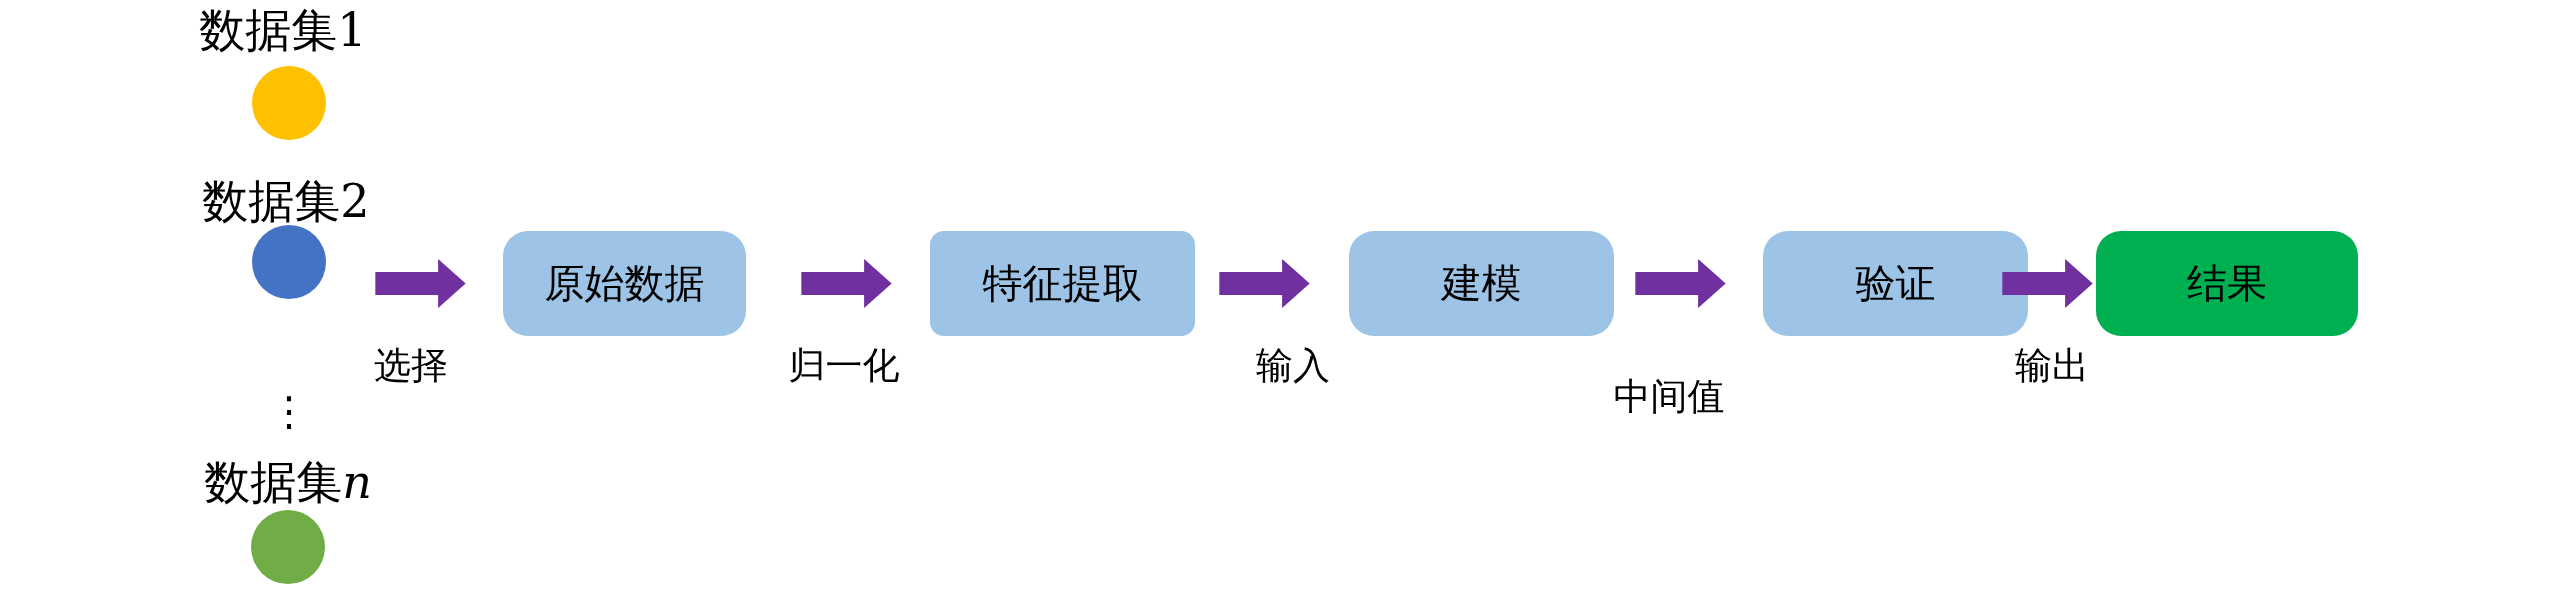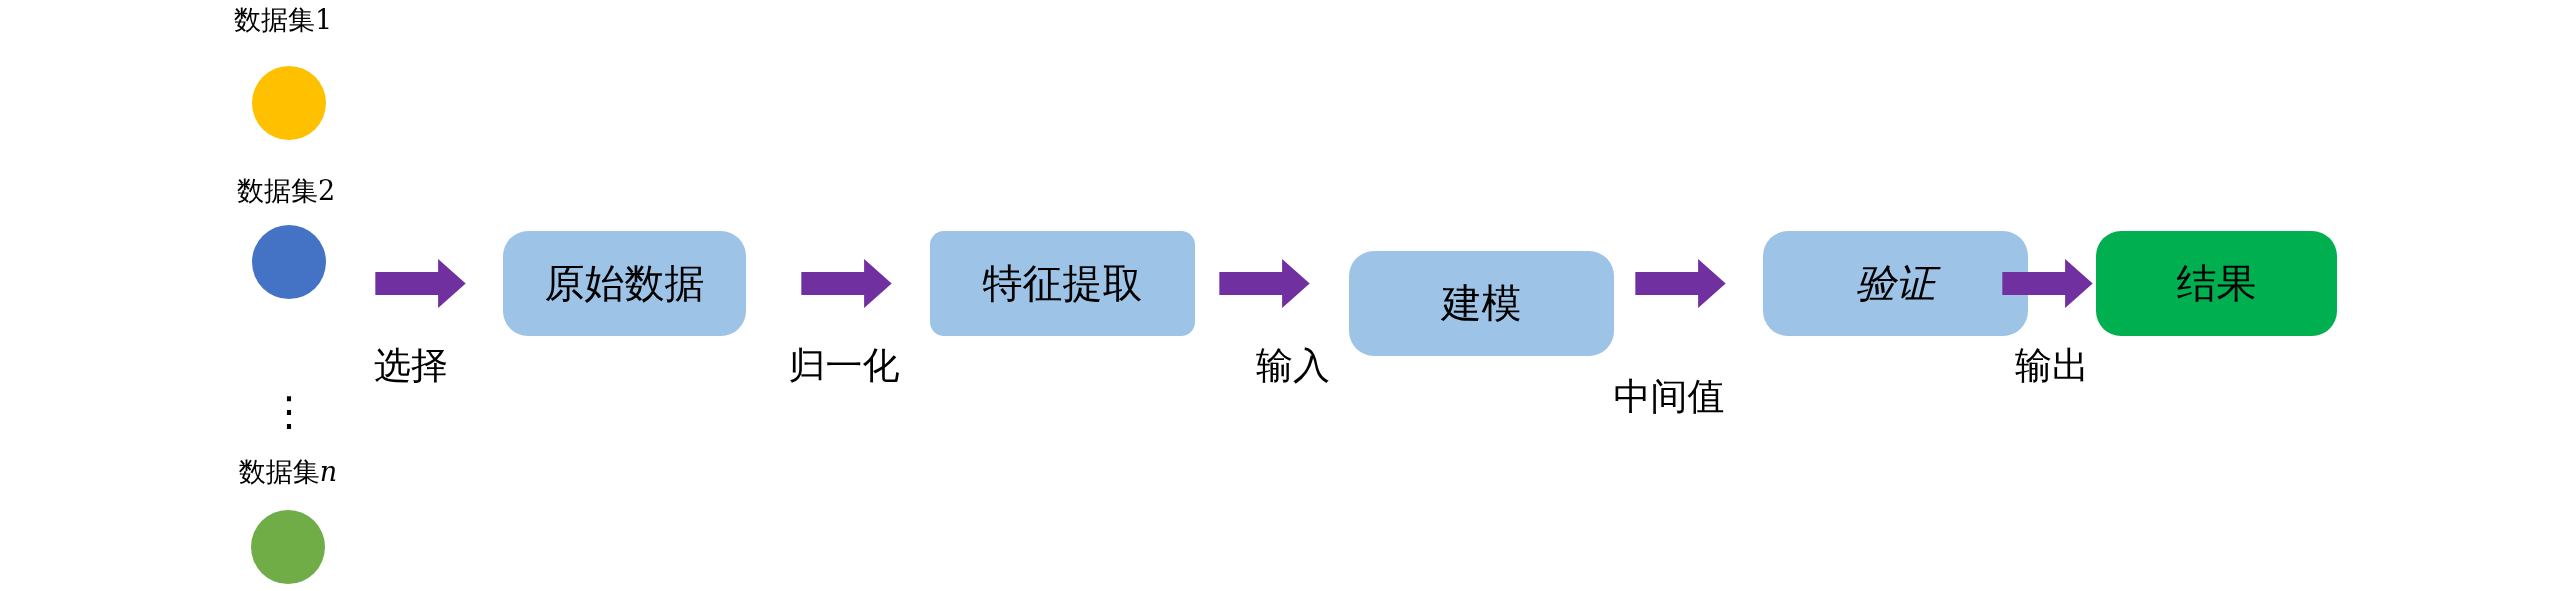--- a/index.html
+++ b/index.html
@@ -9,21 +9,21 @@
     height: 591px;
     background: #ffffff;
     font-family: "DejaVu Serif", "Liberation Serif", serif;
     color: #000000;
     overflow: hidden;
   }
   
   .ds-label {
     position: absolute;
     transform: translateX(-50%);
-    font-size: 27px;
+    font-size: 46px;
     line-height: 1.1;
     white-space: nowrap;
   }
   .math-var { font-style: italic; font-family: "DejaVu Serif", serif; }
   .circle {
     position: absolute;
     width: 74px;
     height: 74px;
     border-radius: 50%;
   }
@@ -50,22 +50,22 @@
     border-radius: 25px;
     display: flex;
     align-items: center;
     justify-content: center;
     font-size: 40px;
     white-space: nowrap;
   }
   .n1 { left: 503px;  width: 243px; }
   .n2 { left: 930px; width: 265px; border-radius: 14px; }
   .n3 { left: 1349px; width: 265px; }
-  .n4 { left: 1763px; width: 265px; font-style: italic; }
-  .n5 { left: 2096px; width: 241px; }
+  .n4 { left: 1763px; width: 265px; }
+  .n5 { left: 2096px; width: 262px; }
   
   .arrow {
     position: absolute;
     top: 259px;
     width: 91px;
     height: 49px;
   }
   .a1 { left: 375px; }
   .a2 { left: 801px; }
   .a3 { left: 1219px; }
@@ -118,21 +118,21 @@
 
   <div class="node n2" style="background: rgb(157, 195, 230);">
       <span>特征提取</span>
     </div>
 
   <svg class="arrow a3" viewBox="0 0 118 64">
     <polygon points="0,17 82,17 82,0 118,32 82,64 82,47 0,47" style="fill: rgb(112, 48, 160);"></polygon>
   </svg>
   <div class="alabel al3">输入</div>
 
-  <div class="node n3" style="background: rgb(157, 195, 230); margin-top: 20px;">
+  <div class="node n3" style="background: rgb(157, 195, 230);">
       <span>建模</span>
     </div>
 
   <svg class="arrow a4" viewBox="0 0 118 64">
     <polygon points="0,17 82,17 82,0 118,32 82,64 82,47 0,47" style="fill: rgb(112, 48, 160);"></polygon>
   </svg>
   <div class="alabel al4">中间值</div>
 
   <div class="node n4" style="background: rgb(157, 195, 230);">
       <span>验证</span>

